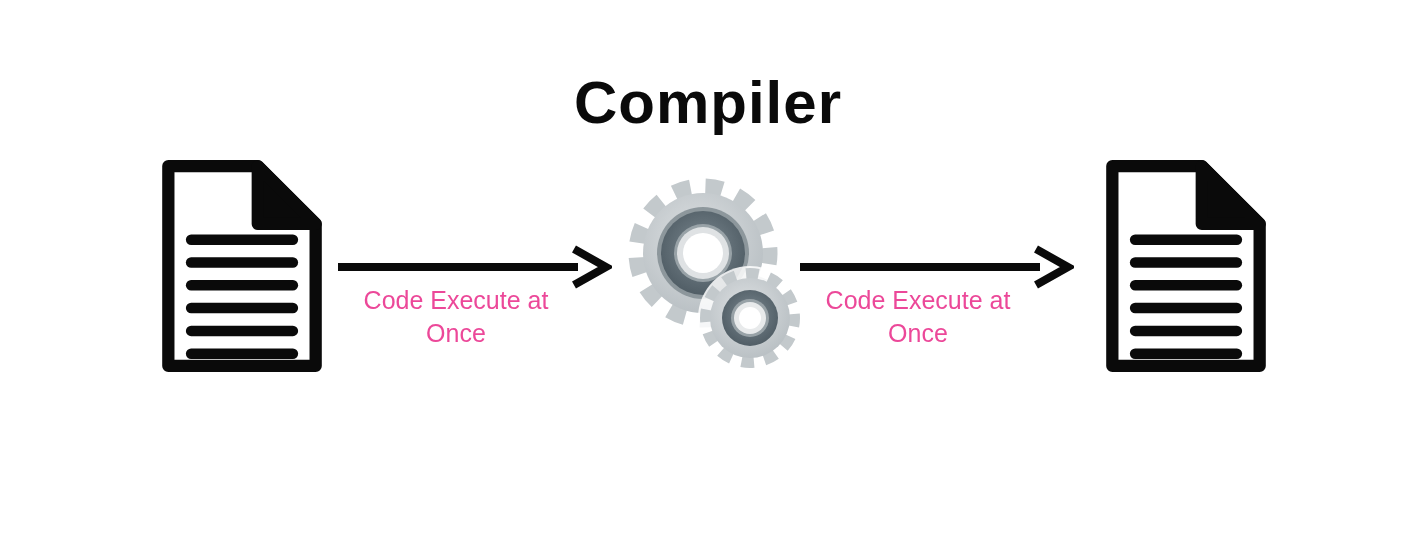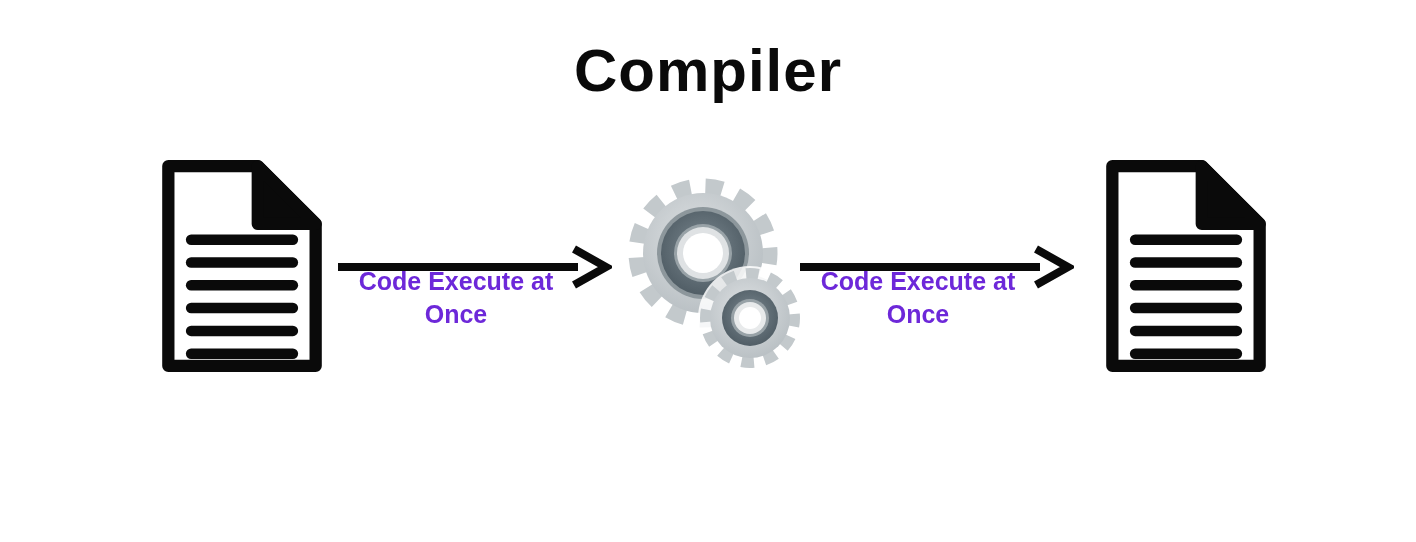--- a/index.html
+++ b/index.html
@@ -10,21 +10,21 @@
   }
   .canvas {
     position: relative;
     width: 1416px;
     height: 542px;
     background: #ffffff;
     overflow: hidden;
   }
   .title {
     position: absolute;
-    top: 36px;
+    top: 68px;
     left: 0;
     width: 100%;
     text-align: center;
     font-size: 60px;
     font-weight: bold;
     letter-spacing: 1px;
     color: #0a0a0a;
   }
   .doc-icon {
     position: absolute;
@@ -44,27 +44,27 @@
   .arrow {
     position: absolute;
     top: 245px;
     width: 276px;
     height: 44px;
   }
   .arrow-1 { left: 336px; }
   .arrow-2 { left: 798px; }
   .arrow-label {
     position: absolute;
-    top: 265px;
+    top: 284px;
     width: 240px;
     text-align: center;
     font-size: 25px;
-    font-weight: bold;
+    font-weight: normal;
     line-height: 33px;
-    color: #6d28d9;
+    color: #ec4899;
   }
   .arrow-label-1 { left: 336px; }
   .arrow-label-2 { left: 798px; }
   .caption {
     position: absolute;
     top: 408px;
     left: 0;
     width: 100%;
     text-align: center;
     font-size: 40px;

